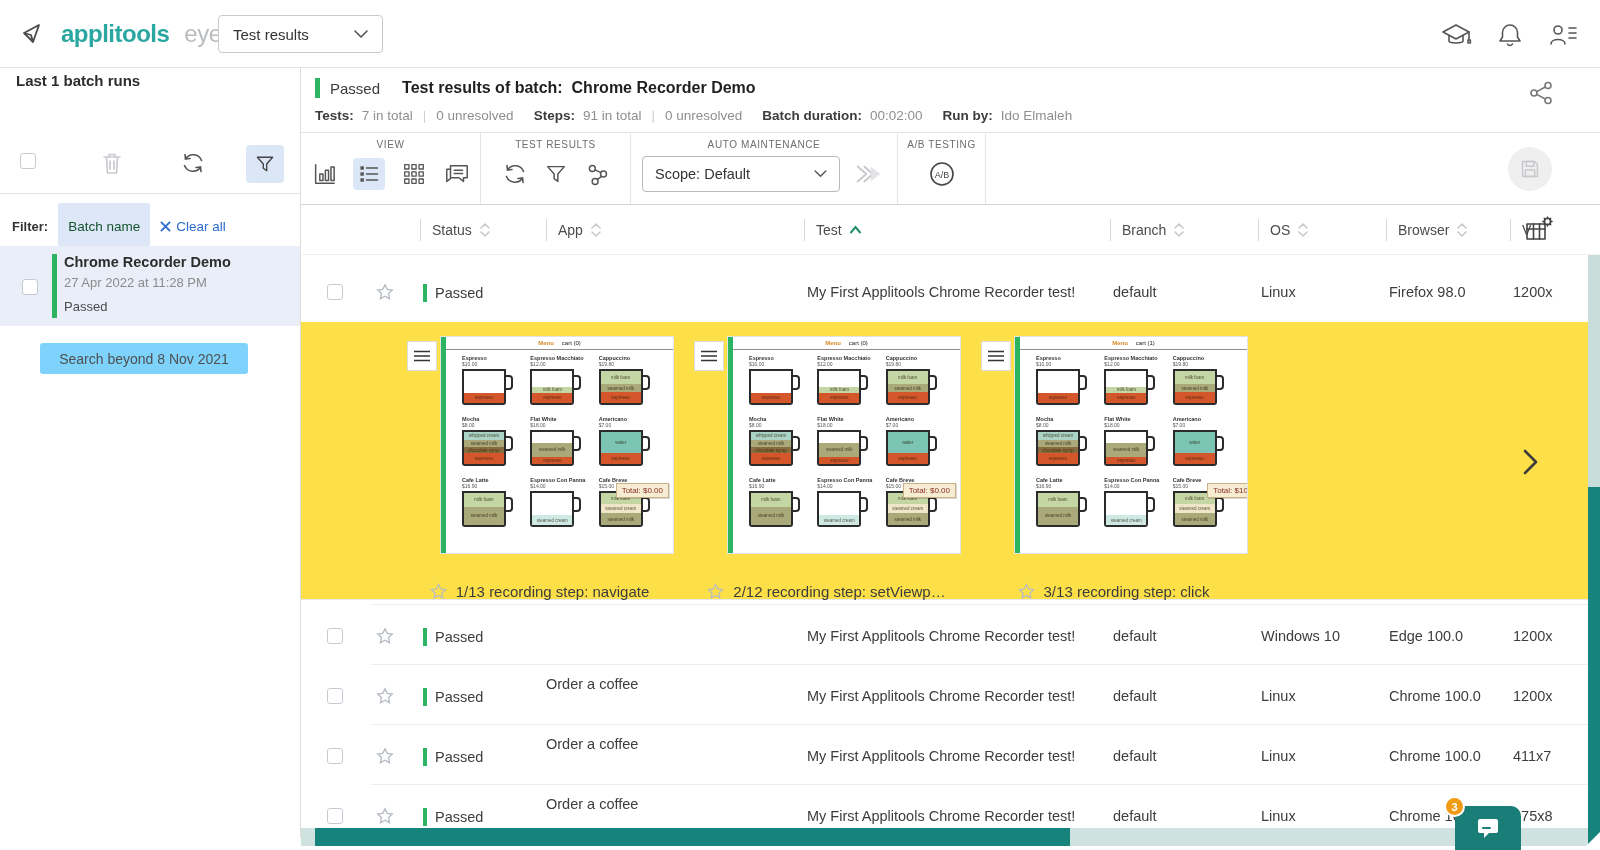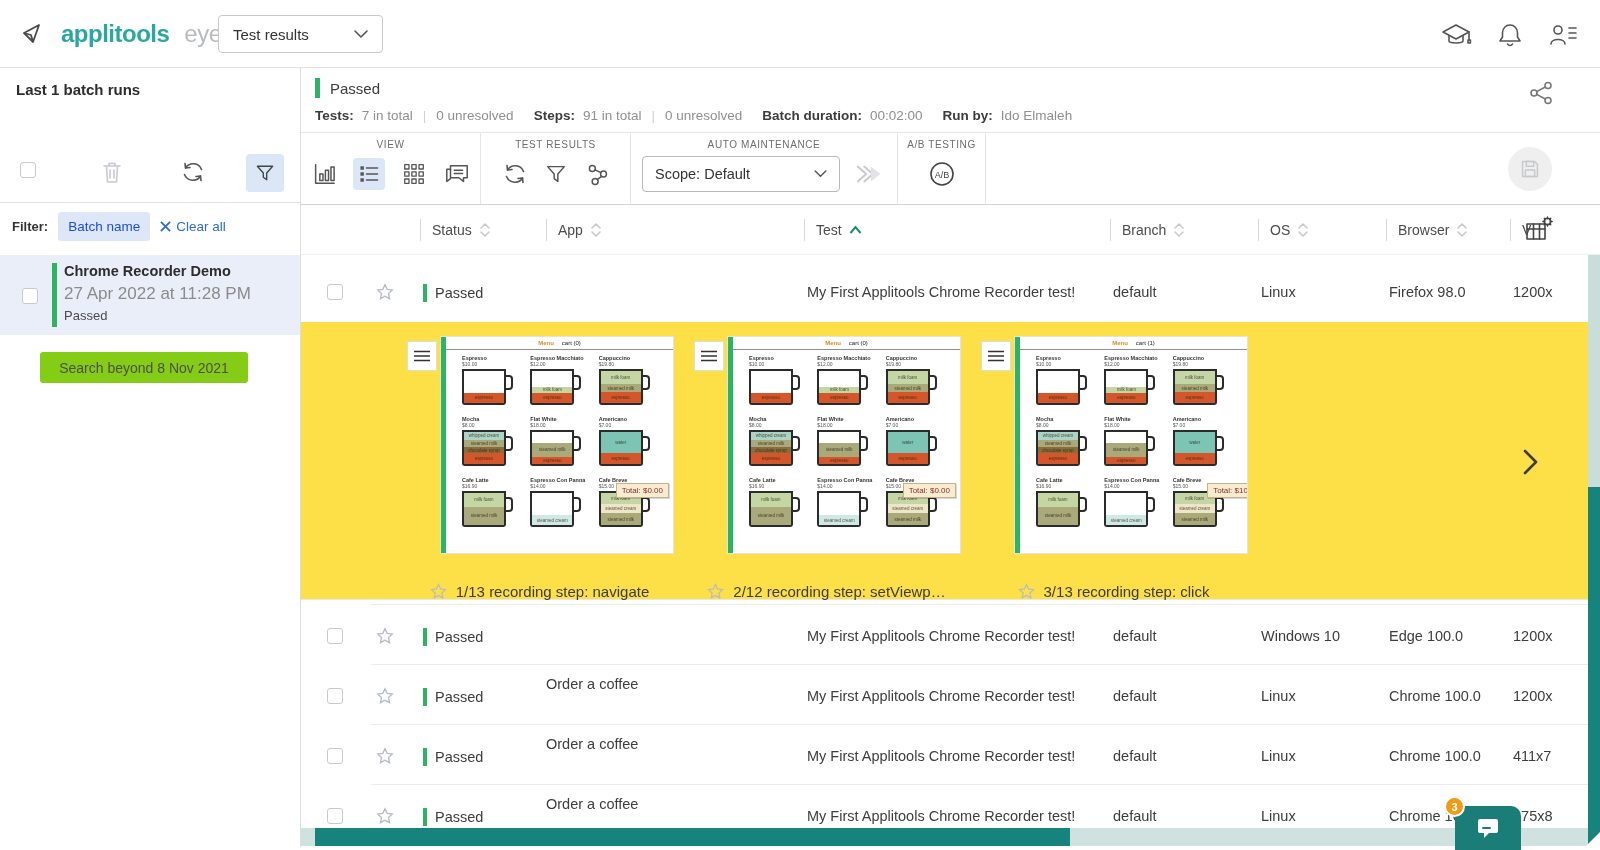--- a/index.html
+++ b/index.html
@@ -15,41 +15,41 @@
     border-bottom:1px solid #e2e2e2; z-index:30; }
   .logo { position:absolute; left:18px; top:20px; display:flex; align-items:center; gap:15px; }
   .logo-bold { font-size:24px; font-weight:bold; color:#2aa7a0; letter-spacing:-0.5px; }
   .logo-light { font-size:24px; color:#b9bcbe; letter-spacing:-0.5px; }
   .app-select { position:absolute; left:218px; top:15px; width:165px; height:38px; border:1px solid #c9c9c9;
     border-radius:4px; display:flex; align-items:center; justify-content:space-between; padding:0 14px;
     font-size:15px; color:#333; background:#fff; cursor:pointer; }
   .hdr-icons { position:absolute; right:22px; top:21px; display:flex; gap:24px; }
 
   
-  .sidebar { position:absolute; left:0; top:65px; width:301px; height:782px; background:#fff;
+  .sidebar { position:absolute; left:0; top:56px; width:301px; height:782px; background:#fff;
     border-right:1px solid #ddd; z-index:20; }
   .sb-title { position:absolute; left:16px; top:16px; font-size:15px; font-weight:bold; color:#2d2d2d; }
   .sb-tools { position:absolute; left:0; top:86px; width:100%; height:42px; }
   .sb-tools .cb { position:absolute; left:20px; top:11px; }
   .sb-trash { position:absolute; left:100px; top:8px; }
   .sb-refresh { position:absolute; left:180px; top:8px; }
   .sb-filterbox { position:absolute; left:246px; top:3px; width:38px; height:38px; background:#dbe6f7;
     border-radius:4px; display:flex; align-items:center; justify-content:center; }
   .sb-divider { position:absolute; left:0; top:137px; width:100%; border-top:1px solid #e3e3e3; }
   .sb-filter-row { position:absolute; left:12px; top:147px; display:flex; align-items:center; gap:10px; }
   .sb-filter-label { font-size:13px; font-weight:bold; color:#333; }
-  .sb-chip { background:#dde7f8; border-radius:3px; padding:7px 10px; font-size:13.5px; color:#1d4ed8; cursor:pointer; }
+  .sb-chip { background:#dde7f8; border-radius:3px; padding:16px 10px; font-size:13.5px; color:#14532d; cursor:pointer; }
   .sb-clear { display:flex; align-items:center; gap:5px; color:#2e6bd0; font-size:13.5px; cursor:pointer; }
   .sb-batch { position:absolute; left:0; top:190px; width:100%; height:80px; background:#e9eef9; cursor:pointer; }
   .sb-batch .cb { position:absolute; left:22px; top:33px; }
   .sb-batch-bar { position:absolute; left:52px; top:8px; width:5px; height:64px; background:#2cb460; }
   .sb-batch-name { position:absolute; left:64px; top:8px; font-size:14.5px; font-weight:bold; color:#2d2d2d; }
-  .sb-batch-date { position:absolute; left:64px; top:29px; font-size:17px; color:#8b8b8b; }
+  .sb-batch-date { position:absolute; left:64px; top:29px; font-size:13px; color:#8b8b8b; }
   .sb-batch-status { position:absolute; left:64px; top:53px; font-size:13px; color:#4a4a4a; }
-  .sb-search-btn { position:absolute; left:40px; top:287px; width:208px; height:31px; background:#84cc16;
+  .sb-search-btn { position:absolute; left:40px; top:287px; width:208px; height:31px; background:#7dd3fc;
     border:none; border-radius:3px; font-size:14px; color:#4f4f4f; cursor:pointer;
     font-family:"Liberation Sans","DejaVu Sans",sans-serif; }
 
   
   .main { position:absolute; left:301px; top:68px; width:1299px; height:782px; background:#fff; }
   .batch-bar { position:absolute; left:14px; top:10px; display:flex; align-items:center; gap:10px; }
   .gbar { display:inline-block; width:5px; height:20px; background:#2cb460; }
   .batch-status { font-size:15px; color:#3c3c3c; }
   .batch-title { font-size:16px; font-weight:bold; color:#1f1f1f; margin-left:12px; }
   .share-btn { position:absolute; right:46px; top:12px; cursor:pointer; }
@@ -215,20 +215,21 @@
     <div class="sb-batch-status">Passed</div>
   </div>
   <button class="sb-search-btn">Search beyond 8 Nov 2021</button>
 </div>
 
 <div class="main">
 
   <div class="batch-bar">
     <span class="gbar"></span>
     <span class="batch-status">Passed</span>
+    <span class="batch-title"><b>Test results of batch:</b>&nbsp; <b>Chrome Recorder Demo</b></span>
   </div>
   <svg class="share-btn" width="26" height="26" viewBox="0 0 26 26">
     <circle class="ic" style="stroke:#777" cx="20" cy="5.5" r="3"></circle>
       <circle class="ic" style="stroke:#777" cx="6" cy="13" r="3"></circle>
       <circle class="ic" style="stroke:#777" cx="20" cy="20.5" r="3"></circle>
     <path class="ic" style="stroke:#777" d="M8.7 11.6 L17.3 7 M8.7 14.4 L17.3 19"></path>
   </svg>
 
   <div class="stats">
     <b>Tests:</b>

